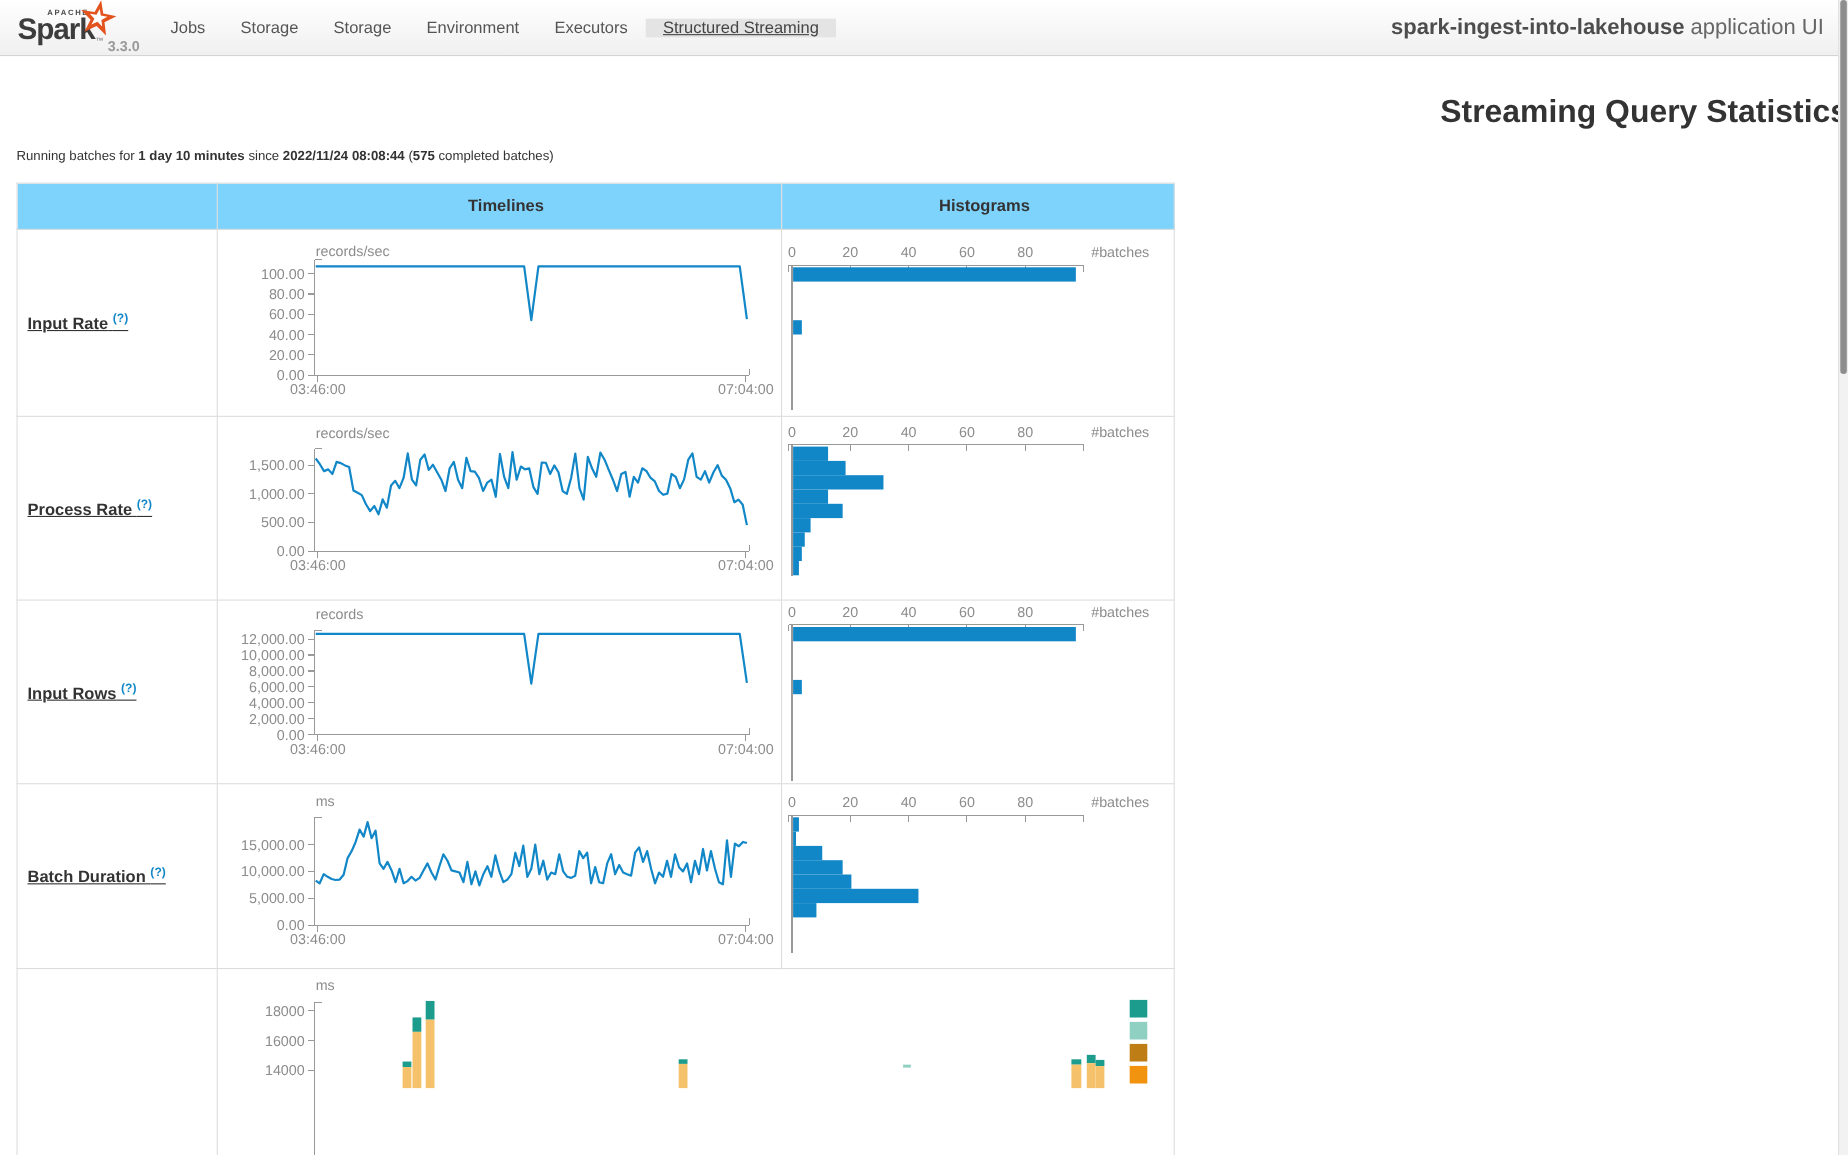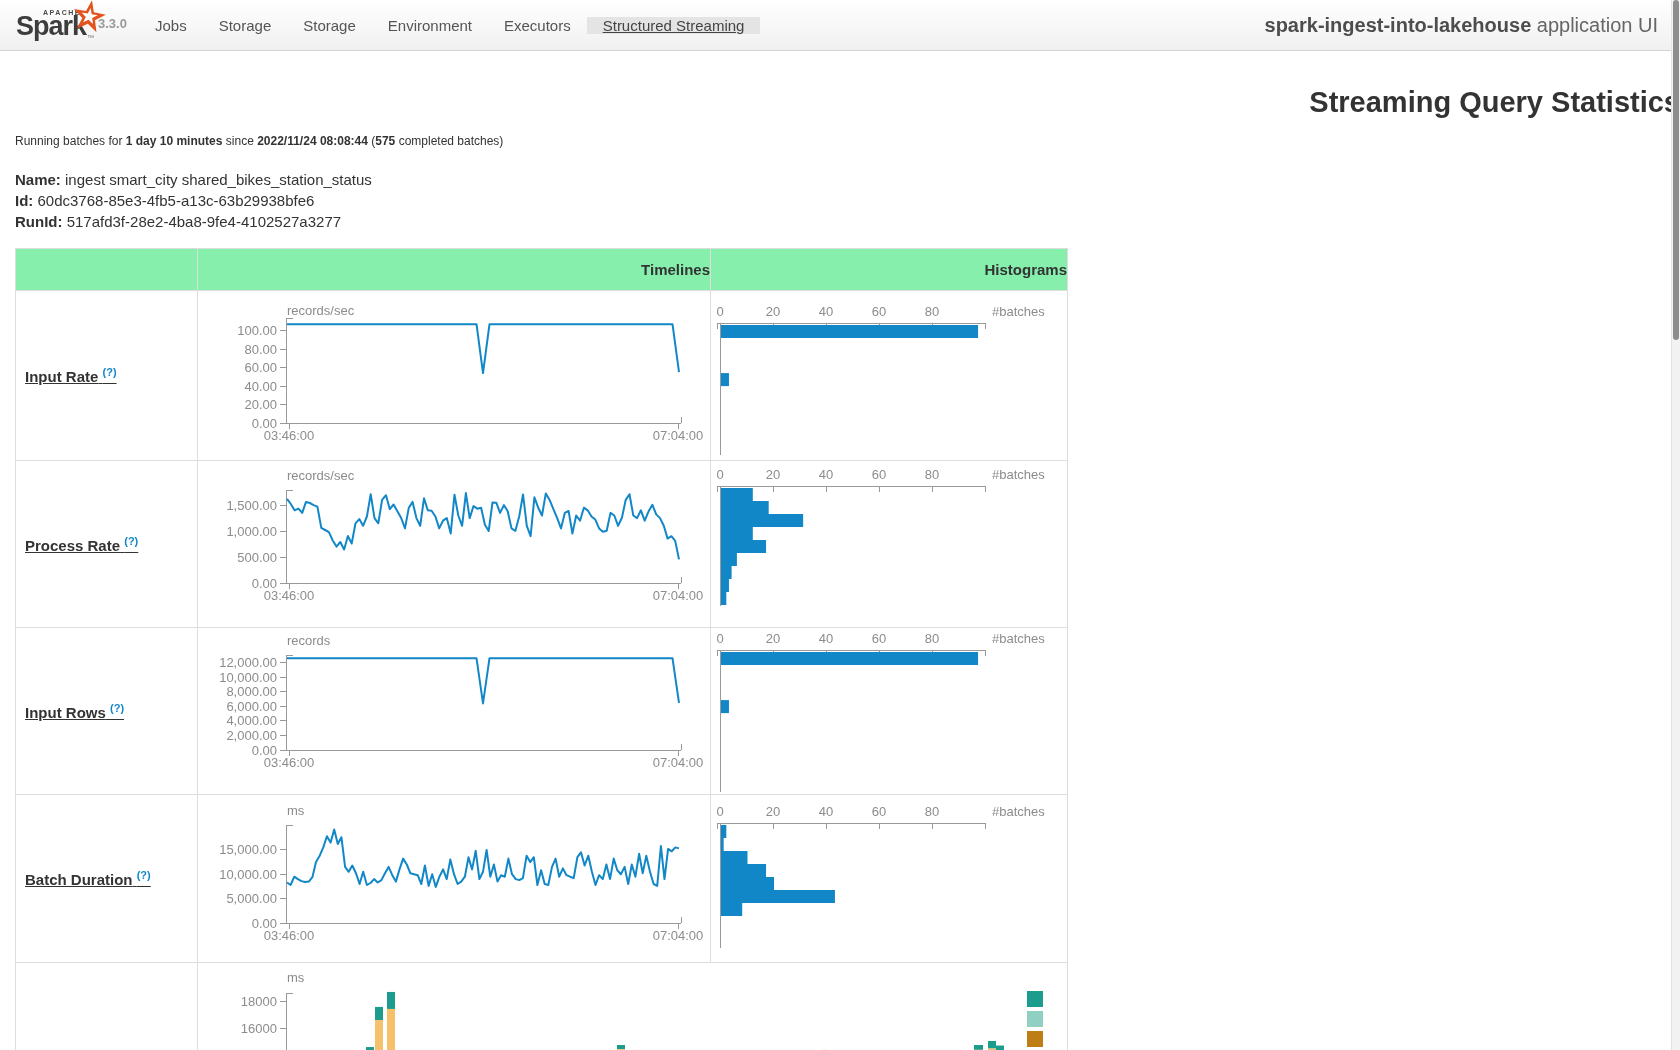--- a/index.html
+++ b/index.html
@@ -5,38 +5,38 @@
   html,body{margin:0;padding:0;width:1680px;height:1050px;overflow:hidden;background:#fff;
     font-family:"Liberation Sans",sans-serif;color:#333;}
   
   .navbar{position:relative;height:50px;background:linear-gradient(#ffffff,#f0f0f0);
     border-bottom:1px solid #d4d4d4;display:flex;align-items:stretch;}
   .logo-wrap{width:125px;margin-left:14px;position:relative;flex:none;cursor:pointer;}
   .logo-apache{position:absolute;top:9px;left:29px;font-size:7px;font-weight:bold;color:#4a4a4a;letter-spacing:1.5px;}
   .logo-spark{position:absolute;top:11px;left:2px;font-size:27px;font-weight:bold;color:#3d3d3d;letter-spacing:-1px;}
   .logo-tm{position:absolute;top:34px;left:73px;font-size:7px;color:#777;}
   .logo-star{position:absolute;top:0px;left:58px;}
-  .logo-version{position:absolute;top:16px;left:84px;font-size:13px;font-weight:bold;color:#999;}
+  .logo-version{position:absolute;top:34px;left:84px;font-size:13px;font-weight:bold;color:#999;}
   .nav-tabs{list-style:none;display:flex;margin:0;padding:0;align-items:center;}
   .nav-tabs li{padding:0 16px;font-size:15px;color:#555;display:flex;align-items:center;cursor:pointer;}
   .nav-tabs li.active{background:#e4e4e4;color:#444;text-decoration:underline;}
   .app-title{margin-left:auto;margin-right:22px;align-self:center;font-size:20px;color:#666;white-space:nowrap;}
   .app-title b{color:#4d4d4d;}
   
   .scrollbar{position:fixed;right:0;top:0;width:8px;height:1050px;background:#f2f2f2;border-left:1px solid #e2e2e2;}
   .scroll-thumb{position:absolute;top:0;left:1px;width:6px;height:340px;background:#8d8d8d;border-radius:3px;}
   
   .content{padding-left:15px;}
   h2.page-title{margin:35px 0 0 0;font-size:29px;line-height:33px;font-weight:bold;color:#333;text-align:right;}
   .running-line{margin-top:13px;font-size:12px;line-height:18px;}
   .meta-block{margin-top:19px;font-size:15px;line-height:21px;}
   
   table.stat-table{border-collapse:collapse;table-layout:fixed;margin-top:16px;width:1052px;}
   .stat-table th,.stat-table td{border:1px solid #ddd;padding:0;}
-  .stat-table th{height:41px;font-size:15px;font-weight:bold;text-align:right;padding-left:12px;vertical-align:middle;color:#333;background:#86efac;}
+  .stat-table th{height:41px;font-size:15px;font-weight:bold;text-align:center;padding-left:12px;vertical-align:middle;color:#333;background:#7dd3fc;}
   td.label-cell{vertical-align:middle;padding-left:9px;font-size:15px;font-weight:bold;color:#333;text-decoration:underline;}
   td.chart-cell{vertical-align:top;}
   sup.help{color:#1287c8;font-size:11px;font-weight:bold;cursor:pointer;}
   svg{display:block;}
   svg text.tick{font-size:13px;fill:#8c8c8c;font-family:"Liberation Sans",sans-serif;}
   svg text.unit{font-size:13px;fill:#8c8c8c;font-family:"Liberation Sans",sans-serif;}
   svg line.ax{stroke:#999;stroke-width:1;shape-rendering:crispEdges;}
 </style>
 </head>
 <body>
@@ -67,25 +67,20 @@
   <div class="app-title">
     <b>spark-ingest-into-lakehouse</b><span> application UI</span>
   </div>
 </div>
 
 <div class="content">
   <h2 class="page-title">Streaming Query Statistics</h2>
 
   <div class="running-line"><span>Running batches for </span><b>1 day 10 minutes</b><span> since </span><b>2022/11/24 08:08:44</b><span> (</span><b>575</b><span> completed batches)</span></div>
 
-  <div class="meta-block">
-    <div><b>Name:</b><span> ingest smart_city shared_bikes_station_status</span></div>
-    <div><b>Id:</b><span> 60dc3768-85e3-4fb5-a13c-63b29938bfe6</span></div>
-    <div><b>RunId:</b><span> 517afd3f-28e2-4ba8-9fe4-4102527a3277</span></div>
-  </div>
 
   <table class="stat-table">
     <colgroup>
         <col style="width:182px">
         <col style="width:513px">
         <col style="width:357px">
       </colgroup>
     <tbody>
         <tr>
       <th></th>

